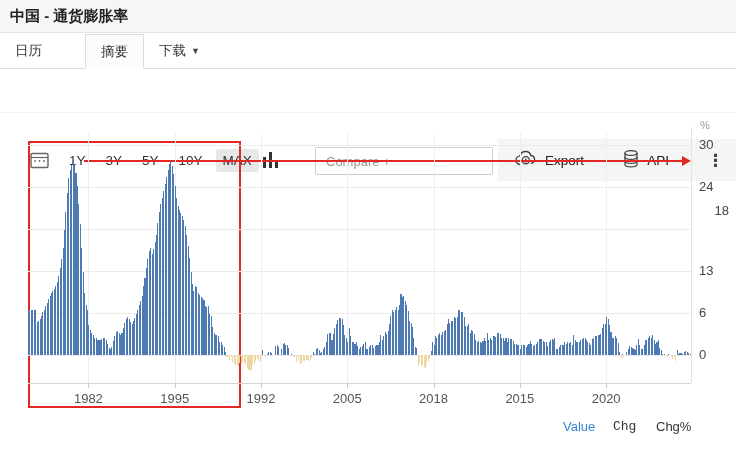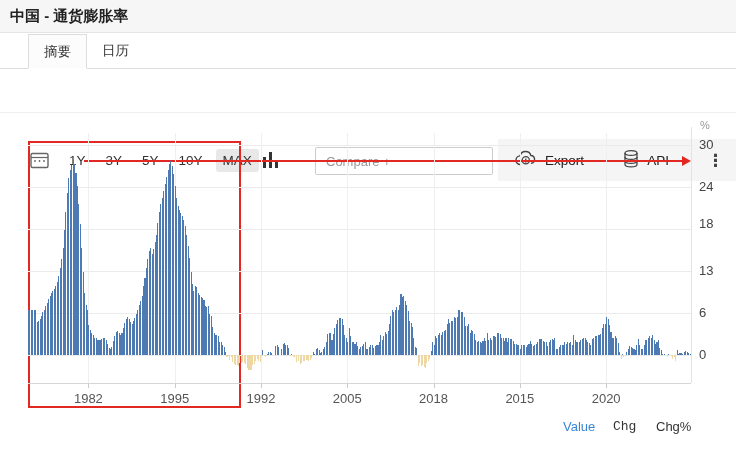--- a/index.html
+++ b/index.html
@@ -54,25 +54,29 @@
 </head>
 <body>
 
 <div id="app">
 
   <div id="titlebar">
     <div id="page-title">中国 - 通货膨胀率</div>
   </div>
 
   <div id="tabrow">
+    <div class="tab">
+      <span>日历</span>
+    </div>
     <div class="tab active">
       <span>摘要</span>
     </div>
     <div class="tab">
-      <span>日历</span>
+      <span>下载</span>
+      <span class="caret">▼</span>
     </div>
   </div>
 
   <div id="toolbar">
     <span class="icon-btn" style="left:29px;top:81px;">
       <svg width="21" height="20" viewBox="0 0 21 20">
         <rect x="2" y="3.5" width="17" height="14" rx="1.5" fill="none" stroke="#666" stroke-width="1.4"></rect>
         <line x1="2" y1="7.5" x2="19" y2="7.5" stroke="#666" stroke-width="1.2"></line>
         <circle cx="6" cy="11" r="0.9" fill="#666"></circle>
           <circle cx="10.5" cy="11" r="0.9" fill="#666"></circle>
@@ -123,21 +127,21 @@
     <div id="unit-label" style="left: 700px; top: 4px;">%</div>
 
     <div id="annot-rect" style="left: 28px; top: 26px; width: 209px; height: 263px; border-color: rgb(227, 39, 34);"></div>
     <div id="annot-arrow-line" style="left: 84px; top: 45px; width: 598px; background: rgb(227, 39, 34);"></div>
     <div id="annot-arrow-head" style="left: 682px; top: 41px; border-left-color: rgb(227, 39, 34);"></div>
   <div class="gridline-h" style="left: 28px; width: 663px; top: 30px;"></div>
       <div class="ytick" style="left: 699px; top: 22px;">30</div>
       <div class="gridline-h" style="left: 28px; width: 663px; top: 72px;"></div>
       <div class="ytick" style="left: 699px; top: 64px;">24</div>
       <div class="gridline-h" style="left: 28px; width: 663px; top: 114px;"></div>
-      <div class="ytick" style="left: 699px; top: 101px;">18</div>
+      <div class="ytick" style="left: 699px; top: 88px; text-align: right;">18</div>
       <div class="gridline-h" style="left: 28px; width: 663px; top: 156px;"></div>
       <div class="ytick" style="left: 699px; top: 148px;">13</div>
       <div class="gridline-h" style="left: 28px; width: 663px; top: 198px;"></div>
       <div class="ytick" style="left: 699px; top: 190px;">6</div>
       <div class="gridline-h" style="left: 28px; width: 663px; top: 240px;"></div>
       <div class="ytick" style="left: 699px; top: 232px;">0</div>
       <div class="gridline-v" style="left: 88.4035px; top: 18px; height: 250px;"></div>
       <div class="tickmark" style="left: 88.4035px; top: 268px;"></div>
       <div class="xtick" style="left: 63.4035px; top: 276px;">1982</div>
       <div class="gridline-v" style="left: 174.694px; top: 18px; height: 250px;"></div>

